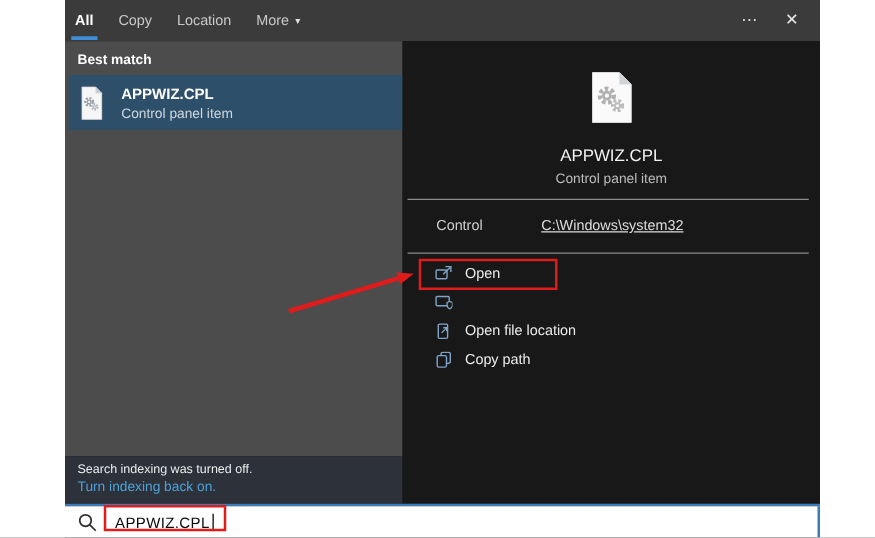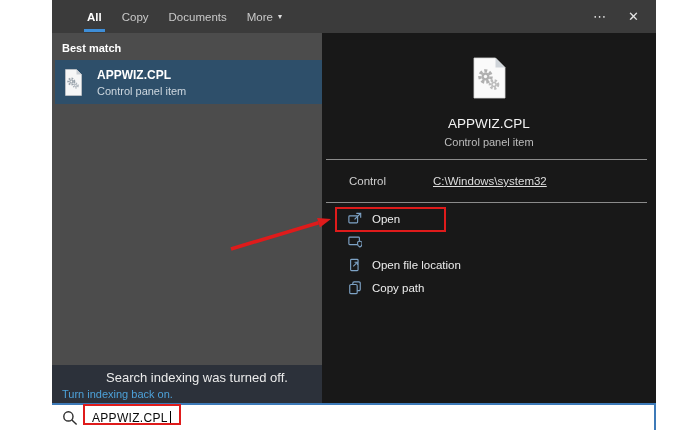--- a/index.html
+++ b/index.html
@@ -13,21 +13,21 @@
   }
   .window {
     position:absolute; left:52px; top:0; width:604px; height:430px; background:#181818;
   }
 
   
   .topbar {
     position:absolute; left:0; top:0; width:604px; height:33px;
     background:#3b3b3b; display:flex; align-items:stretch;
   }
-  .tabs { display:flex; gap:20px; padding-left:35px; align-items:stretch; }
+  .tabs { display:flex; gap:20px; padding-left:8px; align-items:stretch; }
   .tab {
     position:relative; display:flex; align-items:center;
     font-size:11.5px; color:#c9c9c9; cursor:default; white-space:nowrap;
   }
   .tab.active { color:#ffffff; font-weight:700; }
   .tab.active::after {
     content:""; position:absolute; left:-3px; right:-3px; bottom:1px; height:3px;
     background:#3e8ed8;
   }
   .tab .caret { font-size:8px; margin-left:5px; color:#e0e0e0; font-family:"DejaVu Sans",sans-serif; }
@@ -50,21 +50,21 @@
   }
   .bm-texts { margin-left:15px; }
   .bm-title { color:#ffffff; font-size:12px; font-weight:700; }
   .bm-sub   { color:#cdd7df; font-size:11px; margin-top:3px; }
 
   
   .indexing-strip {
     position:absolute; left:0; top:365px; width:270px; height:38px;
     background:#2c313a; padding:5px 0 0 10px;
   }
-  .idx-msg  { color:#ebebeb; font-size:13px;margin-left:44px; }
+  .idx-msg  { color:#ebebeb; font-size:10px; }
   .idx-link { color:#4da1d9; font-size:11px; margin-top:3px; cursor:pointer; }
 
   
   .detail-panel {
     position:absolute; left:270px; top:33px; width:334px; height:370px; background:#181818;
   }
   .dp-iconwrap { padding-top:24px; text-align:center; }
   .dp-title { margin-top:13px; text-align:center; color:#f2f2f2; font-size:13.5px; }
   .dp-sub   { margin-top:5px;  text-align:center; color:#bdbdbd; font-size:11px; }
   .divider {
@@ -110,21 +110,21 @@
 
     <div class="topbar">
       <div class="tabs">
         <div class="tab active">
           <span>All</span>
         </div>
         <div class="tab">
           <span>Copy</span>
         </div>
         <div class="tab">
-          <span>Documents</span>
+          <span>Location</span>
         </div>
         <div class="tab">
           <span>More</span>
           <span class="caret">▾</span>
         </div>
       </div>
       <div class="topbar-right">
         <span class="ellipsis-btn">⋯</span>
         <span class="close-btn">✕</span>
       </div>

